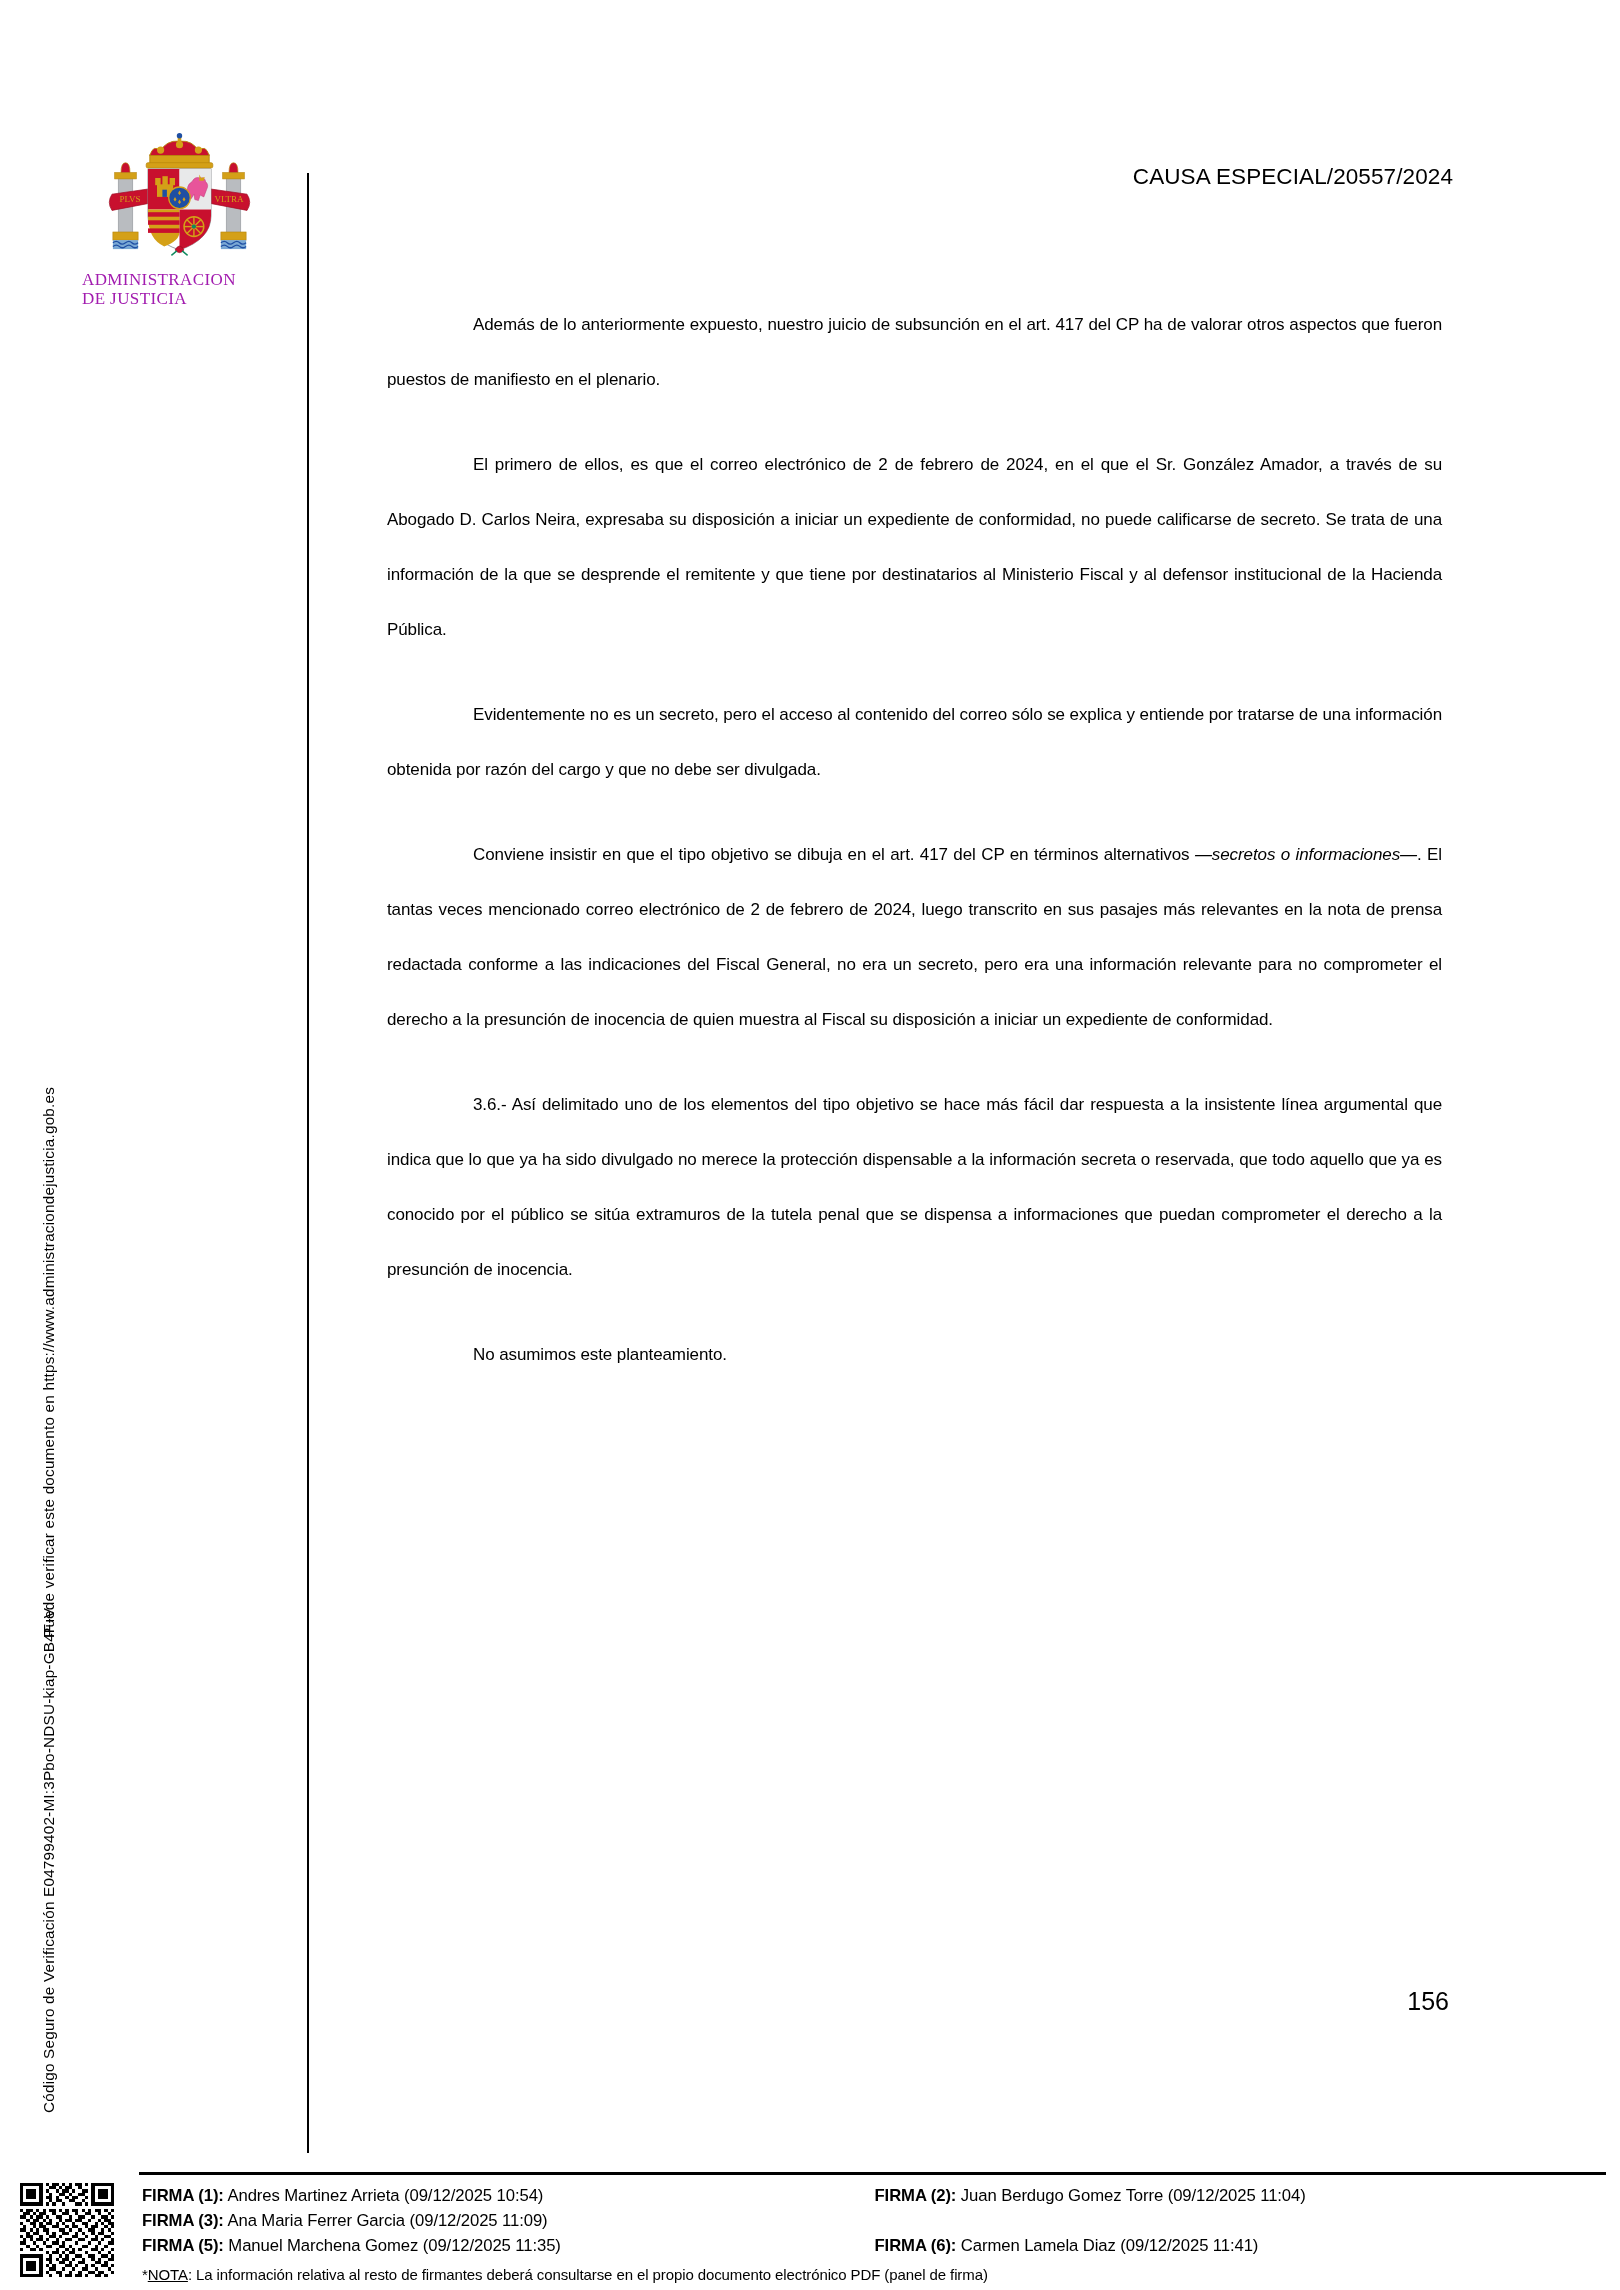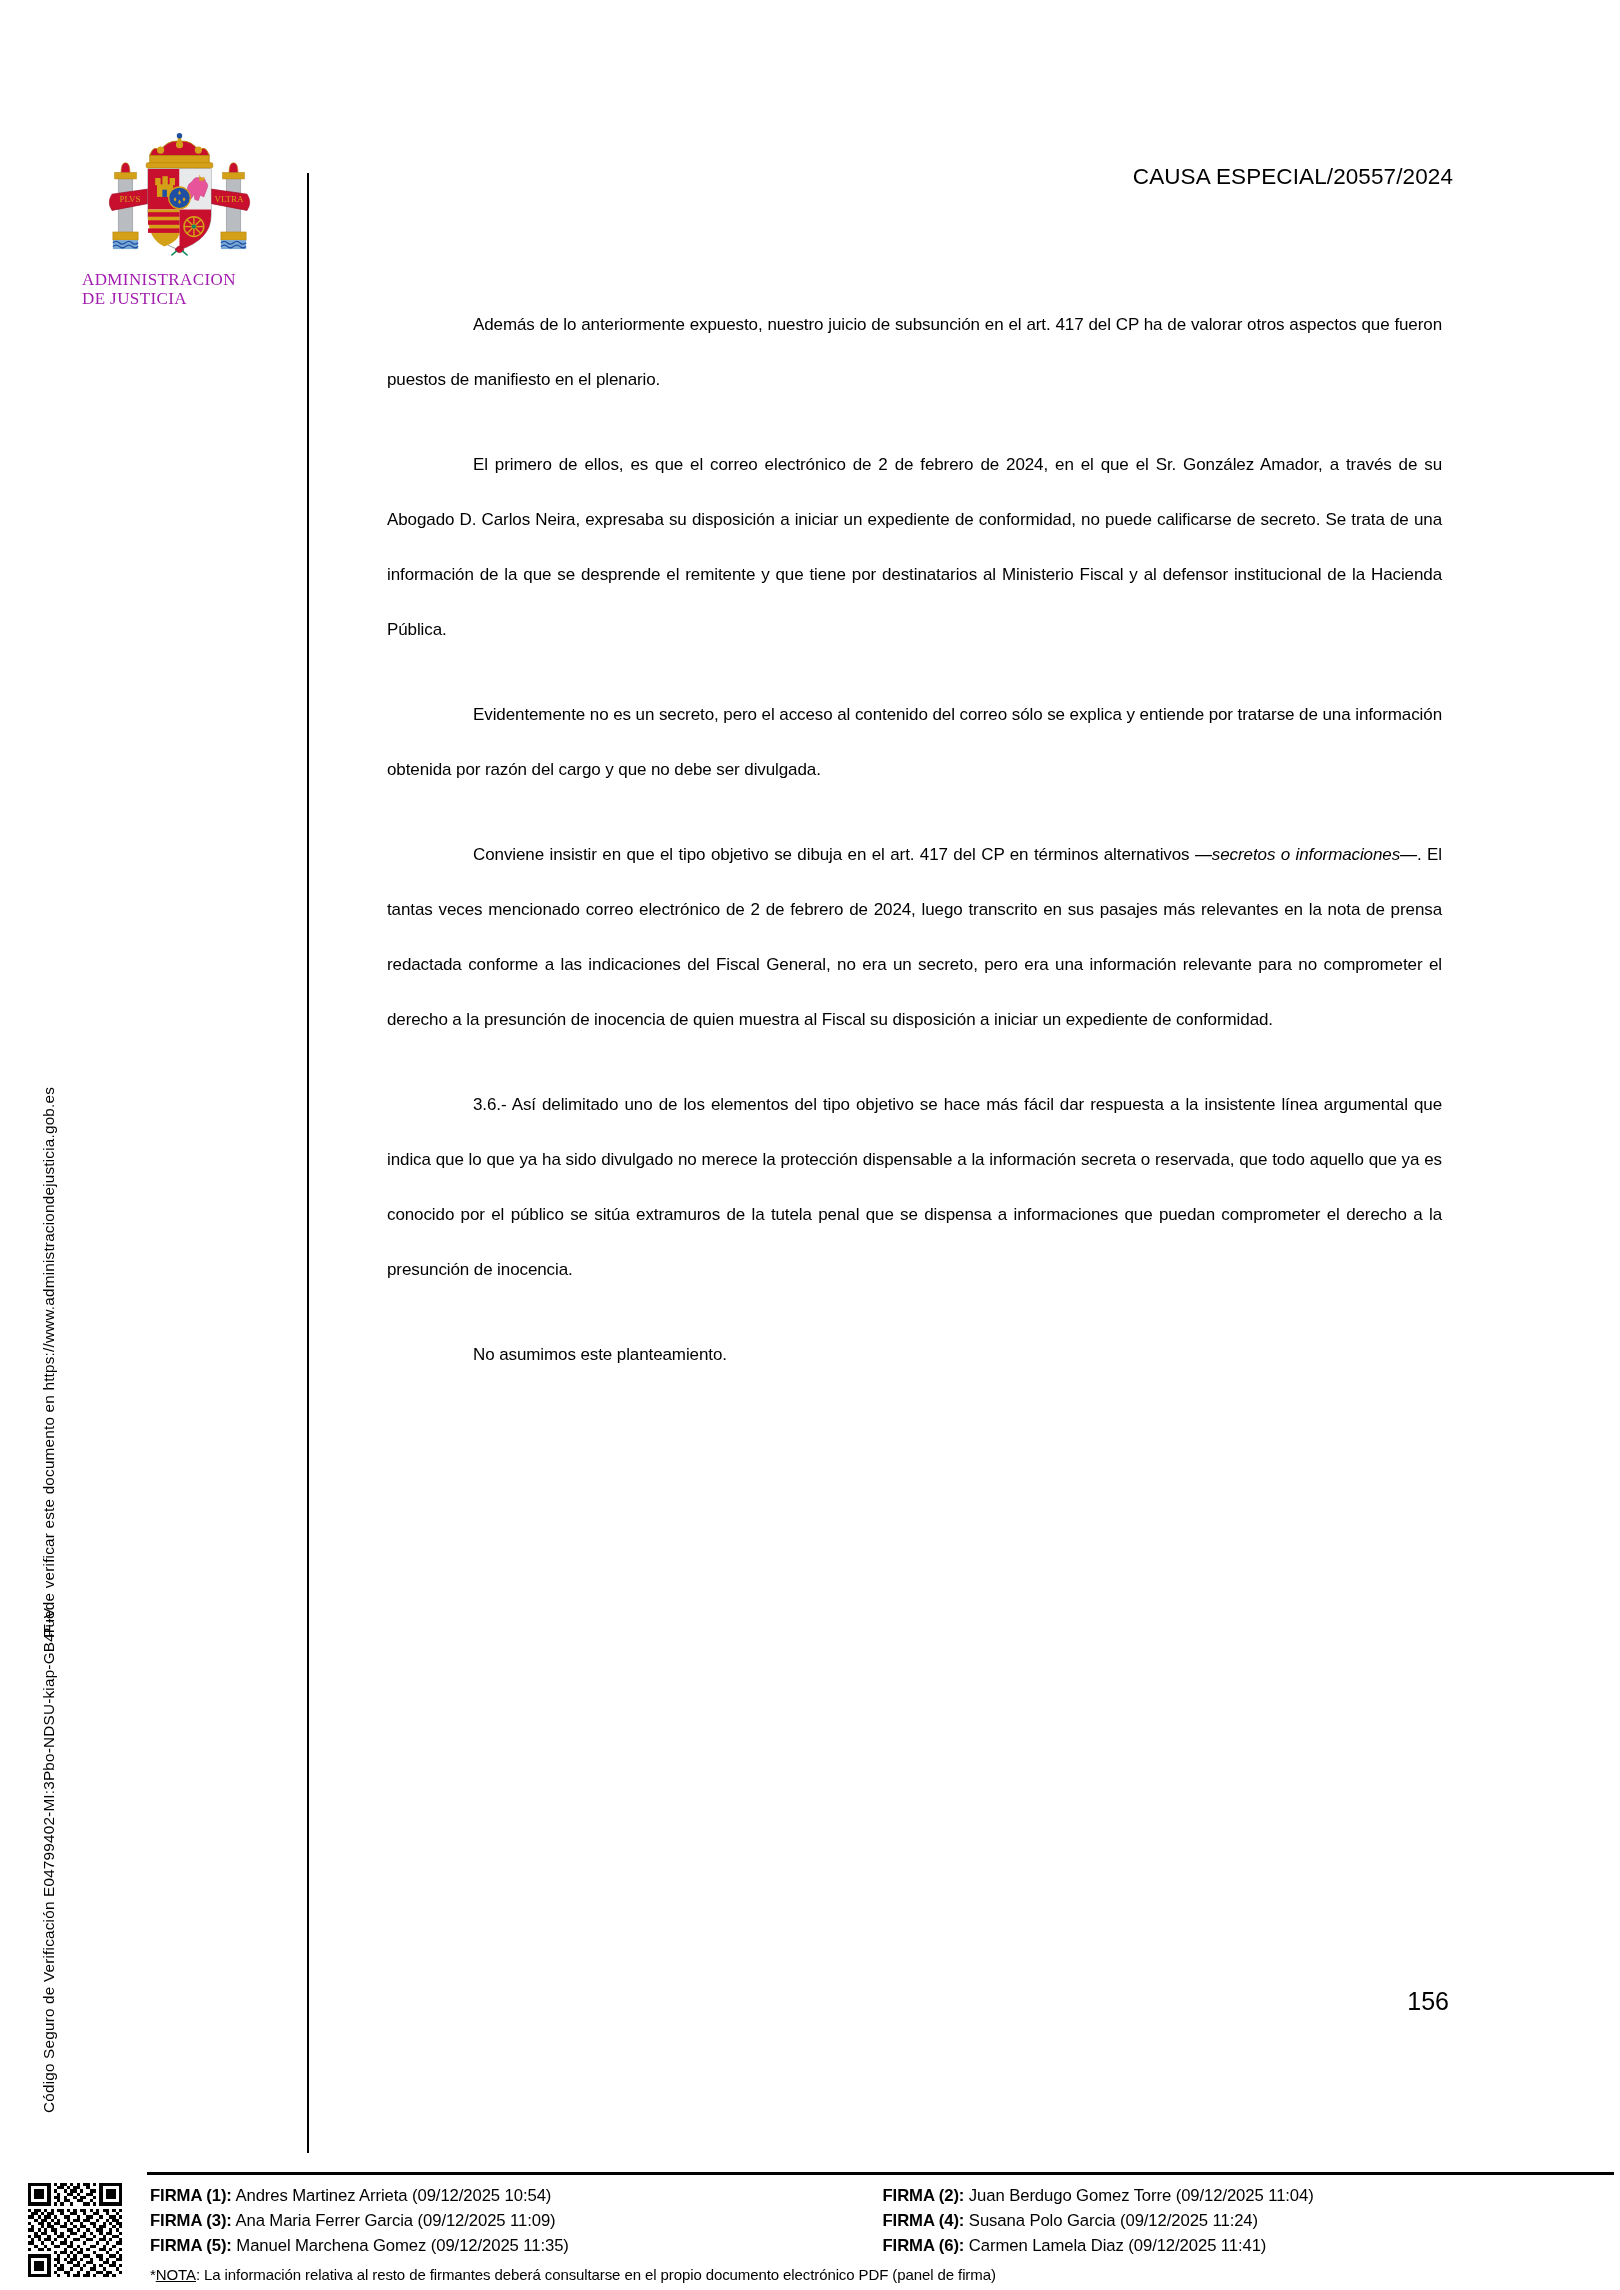--- a/index.html
+++ b/index.html
@@ -113,21 +113,20 @@
     font-size: 25px;
   }
 
   
   .footer {
     position: absolute;
     left: 0;
     bottom: 0;
     width: 1600px;
     height: 119px;
-    margin-left: 8px;
   }
   .footer-rule {
     position: absolute;
     left: 139px;
     top: 0px;
     width: 1467px;
     height: 2.7px;
     background: #000;
   }
   .qr {
@@ -527,24 +526,20 @@
         <div class="sig-cell">
           <span class="lab">FIRMA (2):</span>
           <span>Juan Berdugo Gomez Torre (09/12/2025 11:04)</span>
         </div>
       </div>
       <div class="sig-row">
         <div class="sig-cell">
           <span class="lab">FIRMA (3):</span>
           <span>Ana Maria Ferrer Garcia (09/12/2025 11:09)</span>
         </div>
-        <div class="sig-cell">
-          <span class="lab">FIRMA (4):</span>
-          <span>Susana Polo Garcia (09/12/2025 11:24)</span>
-        </div>
       </div>
       <div class="sig-row">
         <div class="sig-cell">
           <span class="lab">FIRMA (5):</span>
           <span>Manuel Marchena Gomez (09/12/2025 11:35)</span>
         </div>
         <div class="sig-cell">
           <span class="lab">FIRMA (6):</span>
           <span>Carmen Lamela Diaz (09/12/2025 11:41)</span>
         </div>

